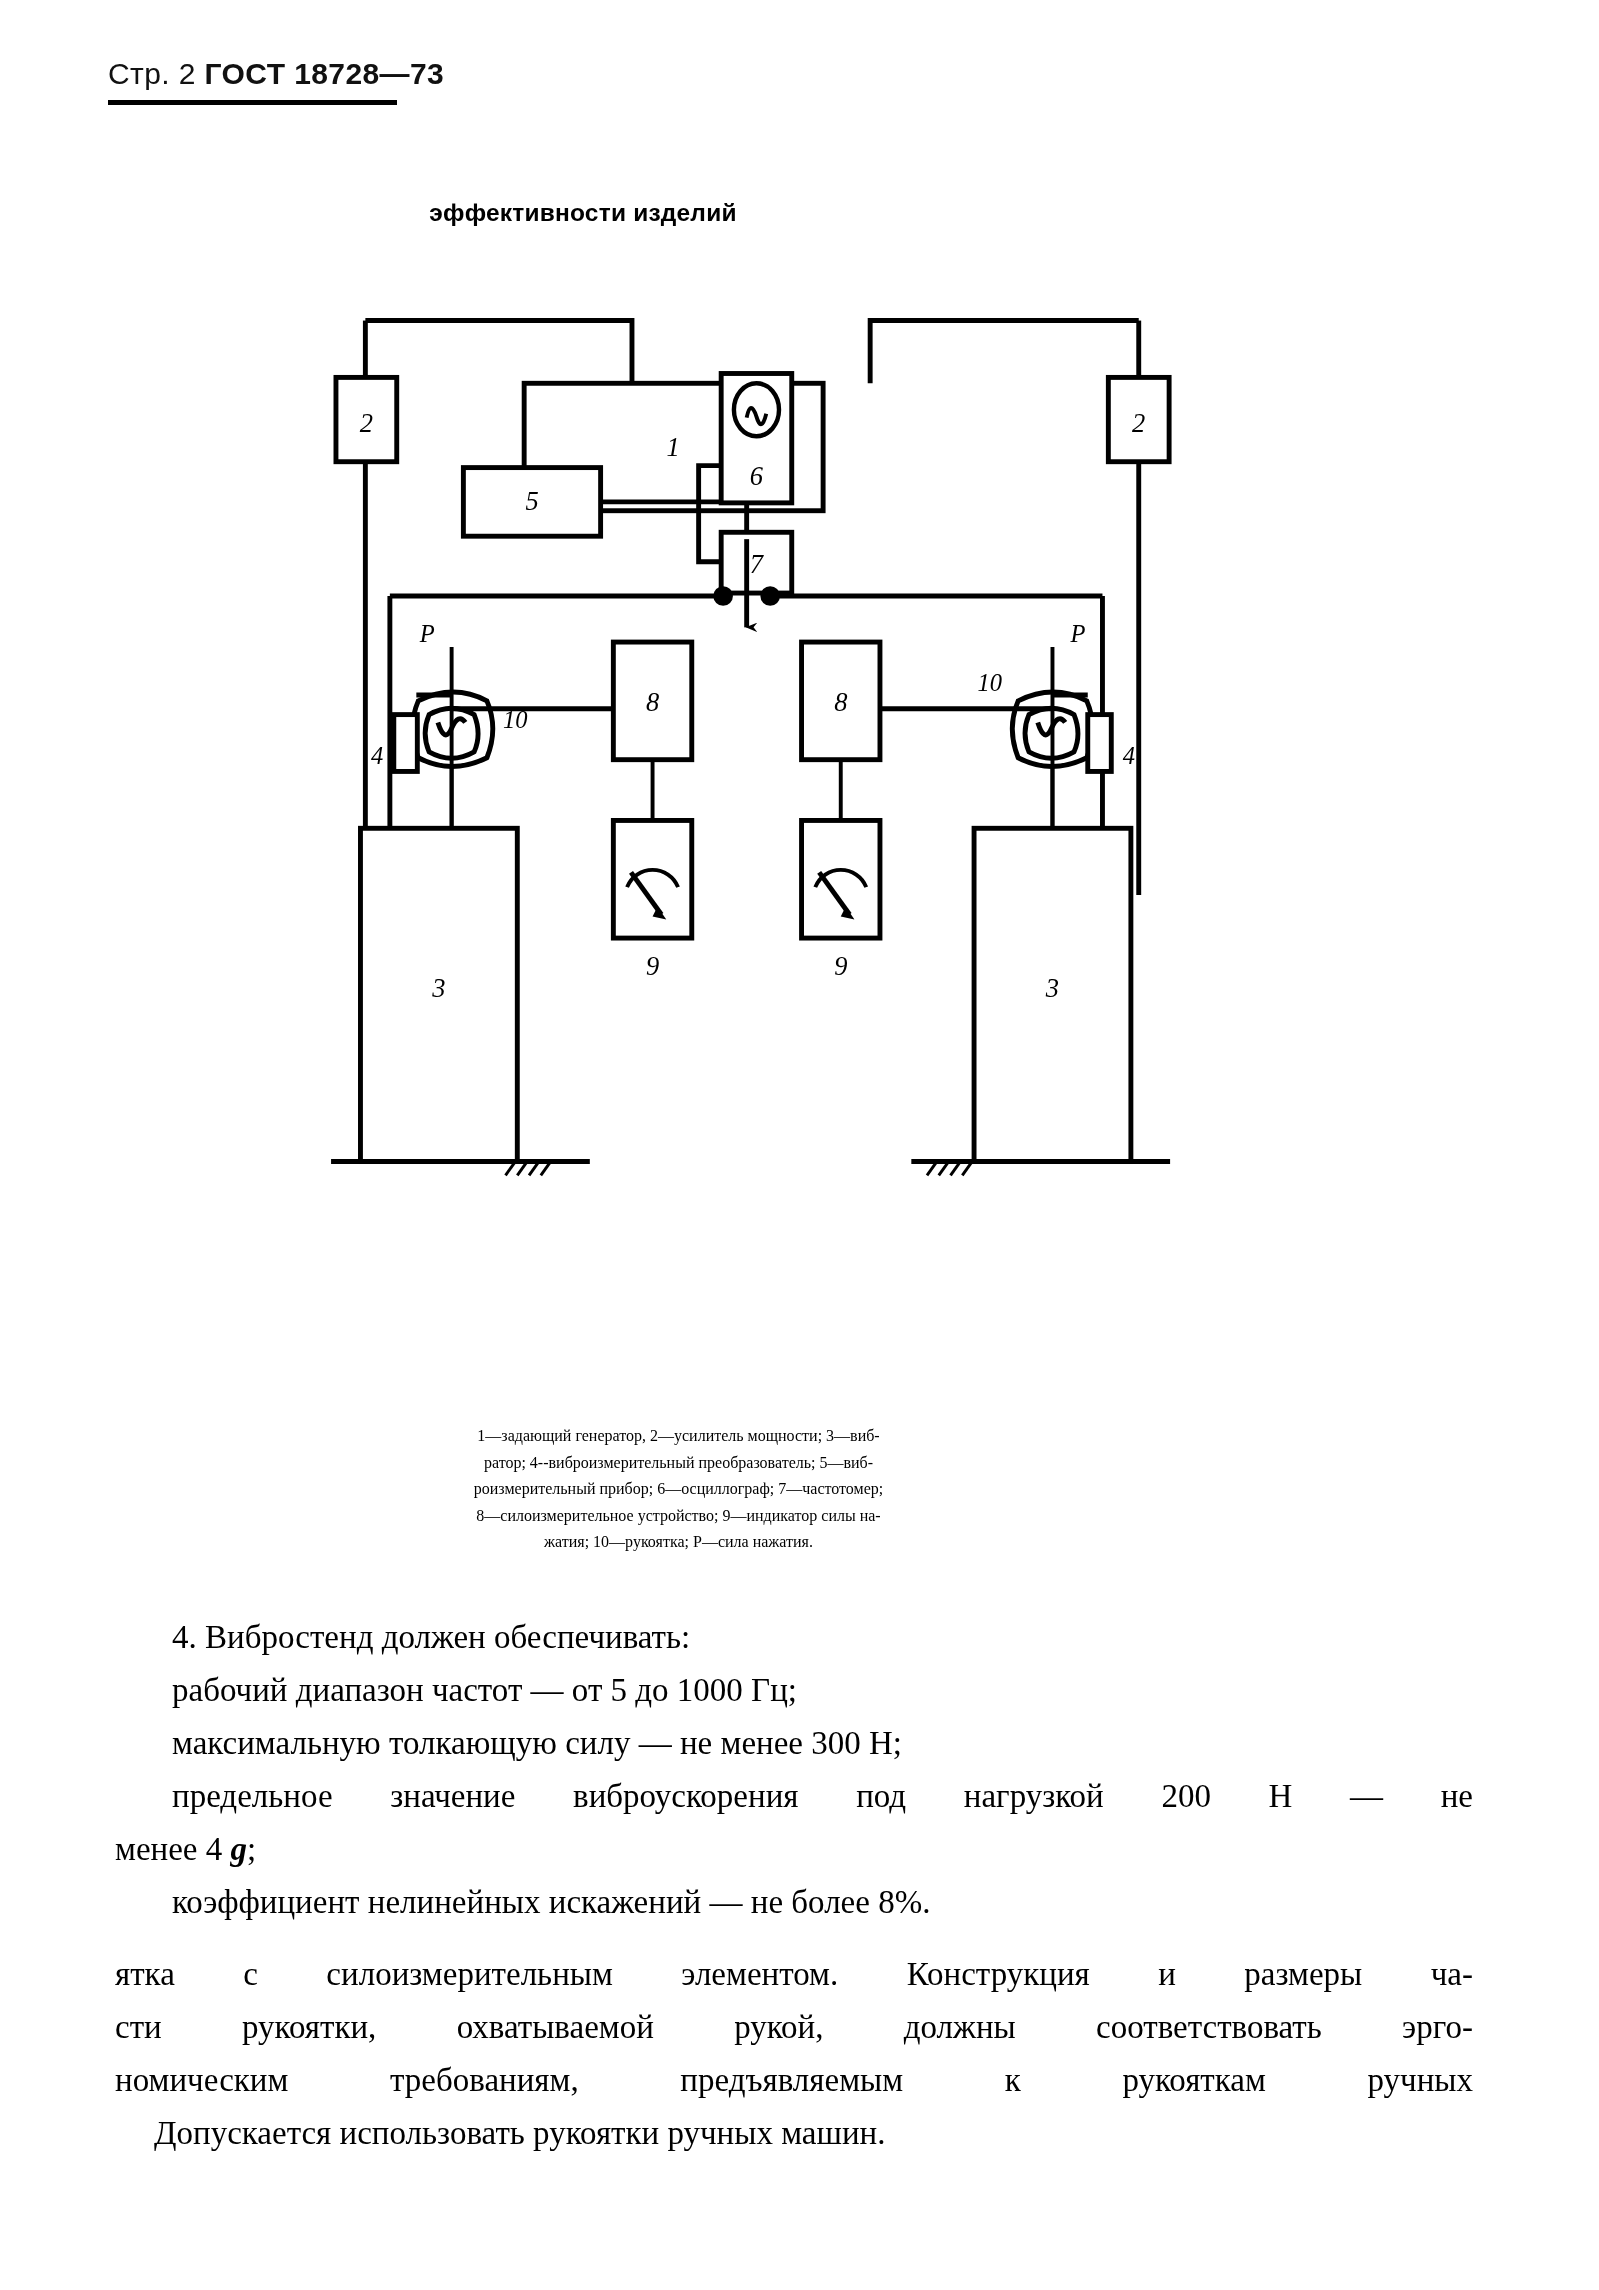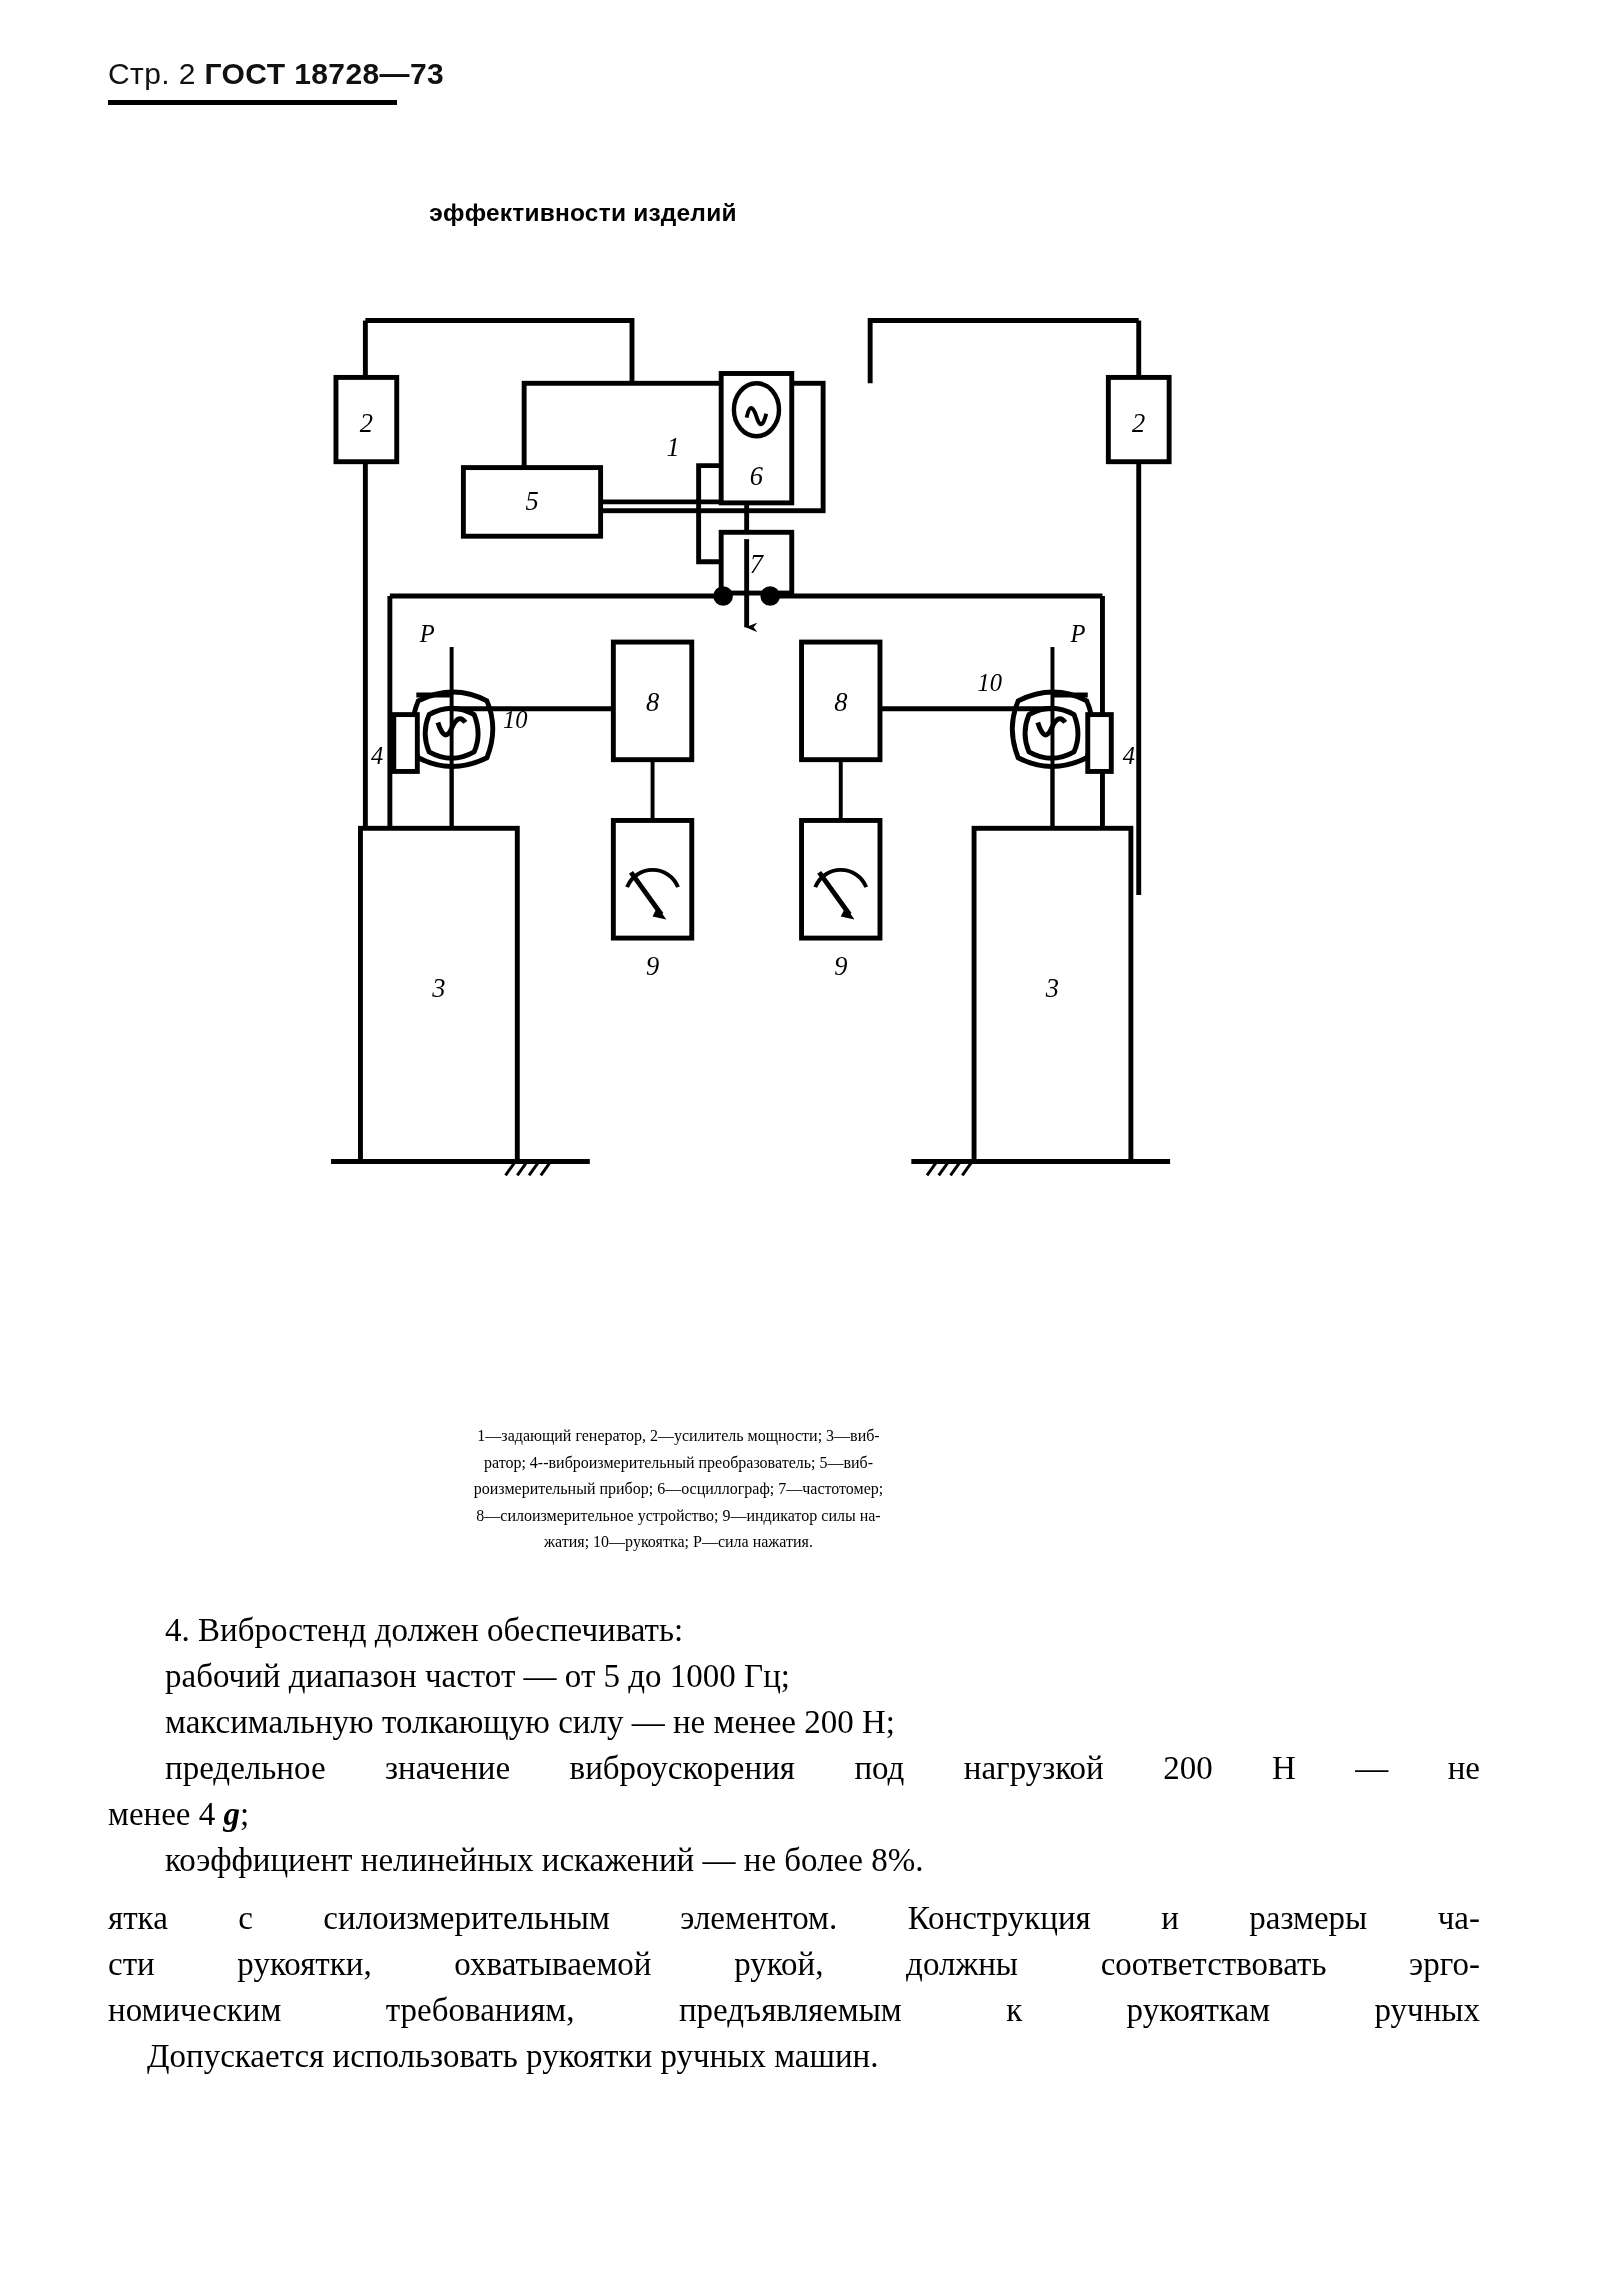--- a/index.html
+++ b/index.html
@@ -86,21 +86,21 @@
   
   #body-text {
     position: absolute;
     left: 108px;
     top: 1607px;
     width: 1372px;
     font-size: 33px;
     line-height: 46px;
   }
   #body-text p {
-    margin: 0;
+    margin: 7px;
     padding: 0;
   }
   #body-text p.ind { text-indent: 57px; }
   #body-text p.ind2 { text-indent: 39px; }
   #body-text .gap { height: 11.8px; }
   #body-text i { font-style: italic; font-weight: bold; }
   #body-text .spread {
     text-align: justify;
     text-align-last: justify;
   }
@@ -264,21 +264,21 @@
   <span class="ln">1—задающий генератор, 2—усилитель мощности; 3—виб-</span>
   <span class="ln">ратор; 4--виброизмерительный преобразователь; 5—виб-</span>
   <span class="ln">роизмерительный прибор; 6—осциллограф; 7—частотомер;</span>
   <span class="ln">8—силоизмерительное устройство; 9—индикатор силы на-</span>
   <span class="ln c">жатия; 10—рукоятка; Р—сила нажатия.</span>
 </div>
 
 <div id="body-text">
   <p class="ind">4. Вибростенд должен обеспечивать:</p>
   <p class="ind">рабочий диапазон частот — от 5 до 1000 Гц;</p>
-  <p class="ind">максимальную толкающую силу — не менее 200 Н;</p>
+  <p class="ind">максимальную толкающую силу — не менее 300 Н;</p>
   <p class="ind spread">предельное значение виброускорения под нагрузкой 200 Н — не</p>
   <p>
     <span>менее 4 </span><i>g</i><span>;</span>
   </p>
   <p class="ind">коэффициент нелинейных искажений — не более 8%.</p>
   <div class="gap"></div>
   <p class="spread">ятка с силоизмерительным элементом. Конструкция и размеры ча-</p>
   <p class="spread">сти рукоятки, охватываемой рукой, должны соответствовать эрго-</p>
   <p class="spread">номическим требованиям,    предъявляемым к рукояткам    ручных</p>
   <p class="ind2">Допускается использовать рукоятки ручных машин.</p>

